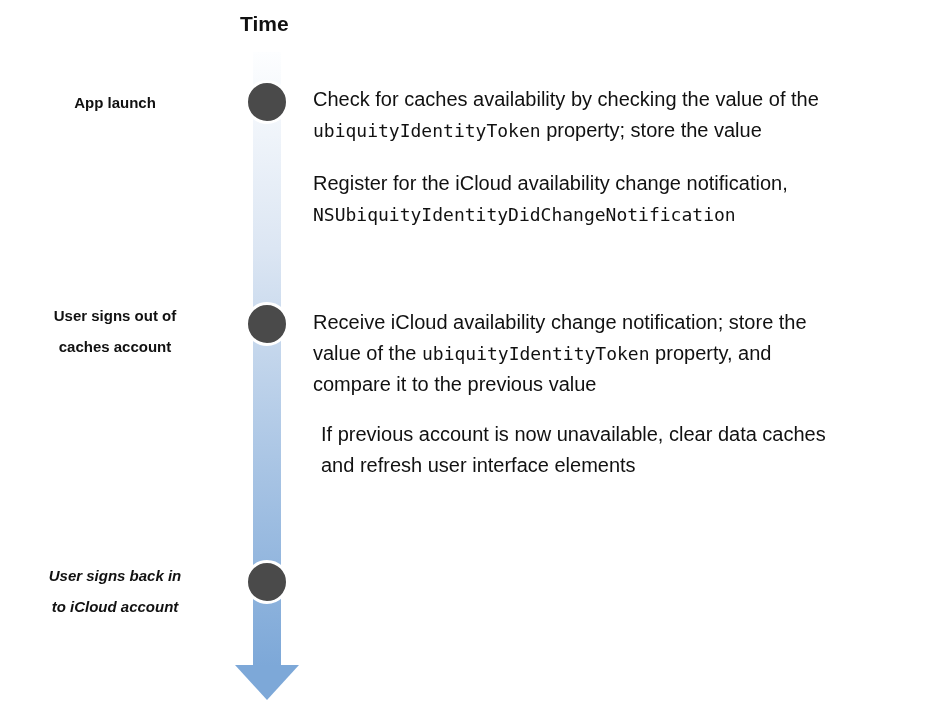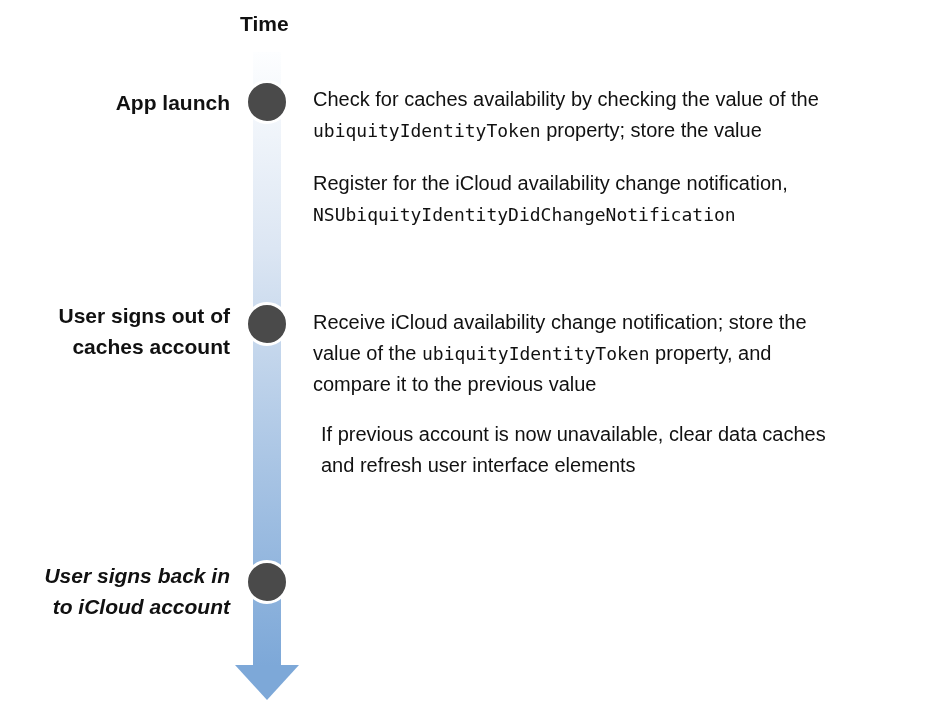--- a/index.html
+++ b/index.html
@@ -54,23 +54,23 @@
     border: 3px solid var(--dot-ring, #ffffff);
     box-sizing: content-box;
   }
   .dot-1 { top: 80px; }
   .dot-2 { top: 302px; }
   .dot-3 { top: 560px; }
   .side-label {
     position: absolute;
     left: 0;
     width: 230px;
-    text-align: right;
+    text-align: center;
     font-weight: bold;
-    font-size: 21px;
+    font-size: 15px;
     line-height: 31px;
   }
   .label-1 { top: 87px; }
   .label-2 { top: 300px; }
   .label-3 { top: 560px; font-style: italic; }
   .desc {
     position: absolute;
     left: 313px;
     width: 525px;
     font-size: 20px;

